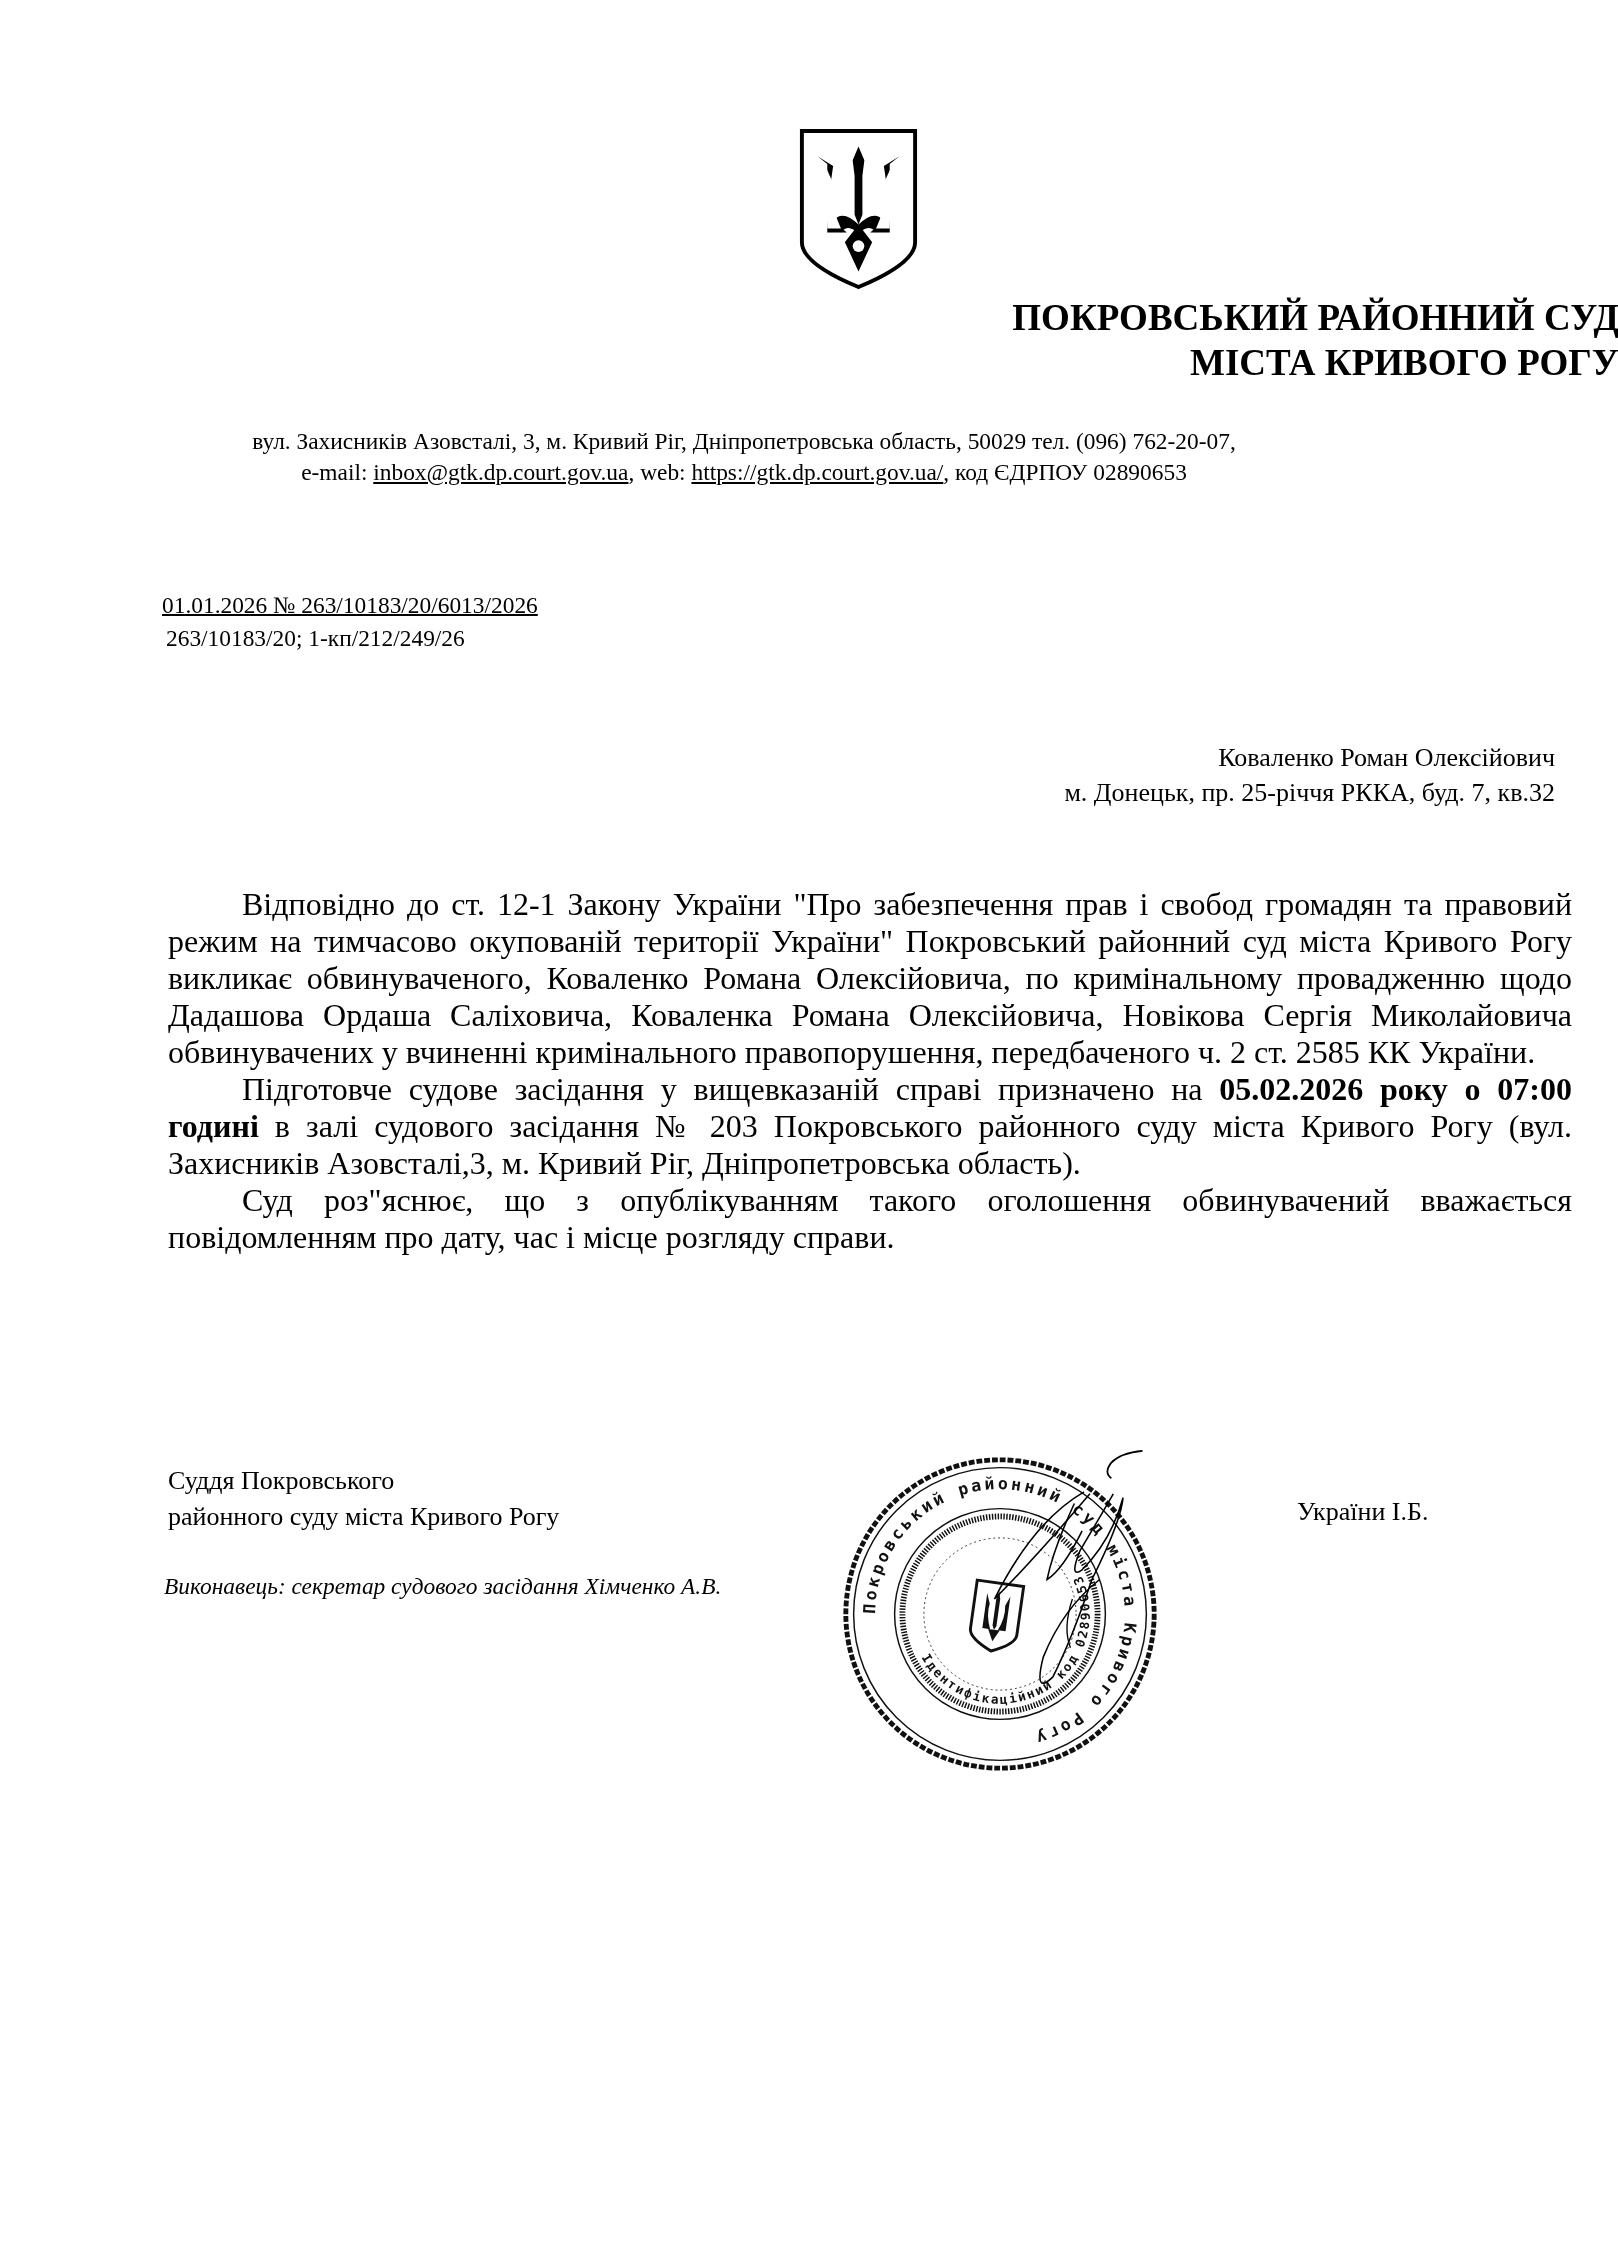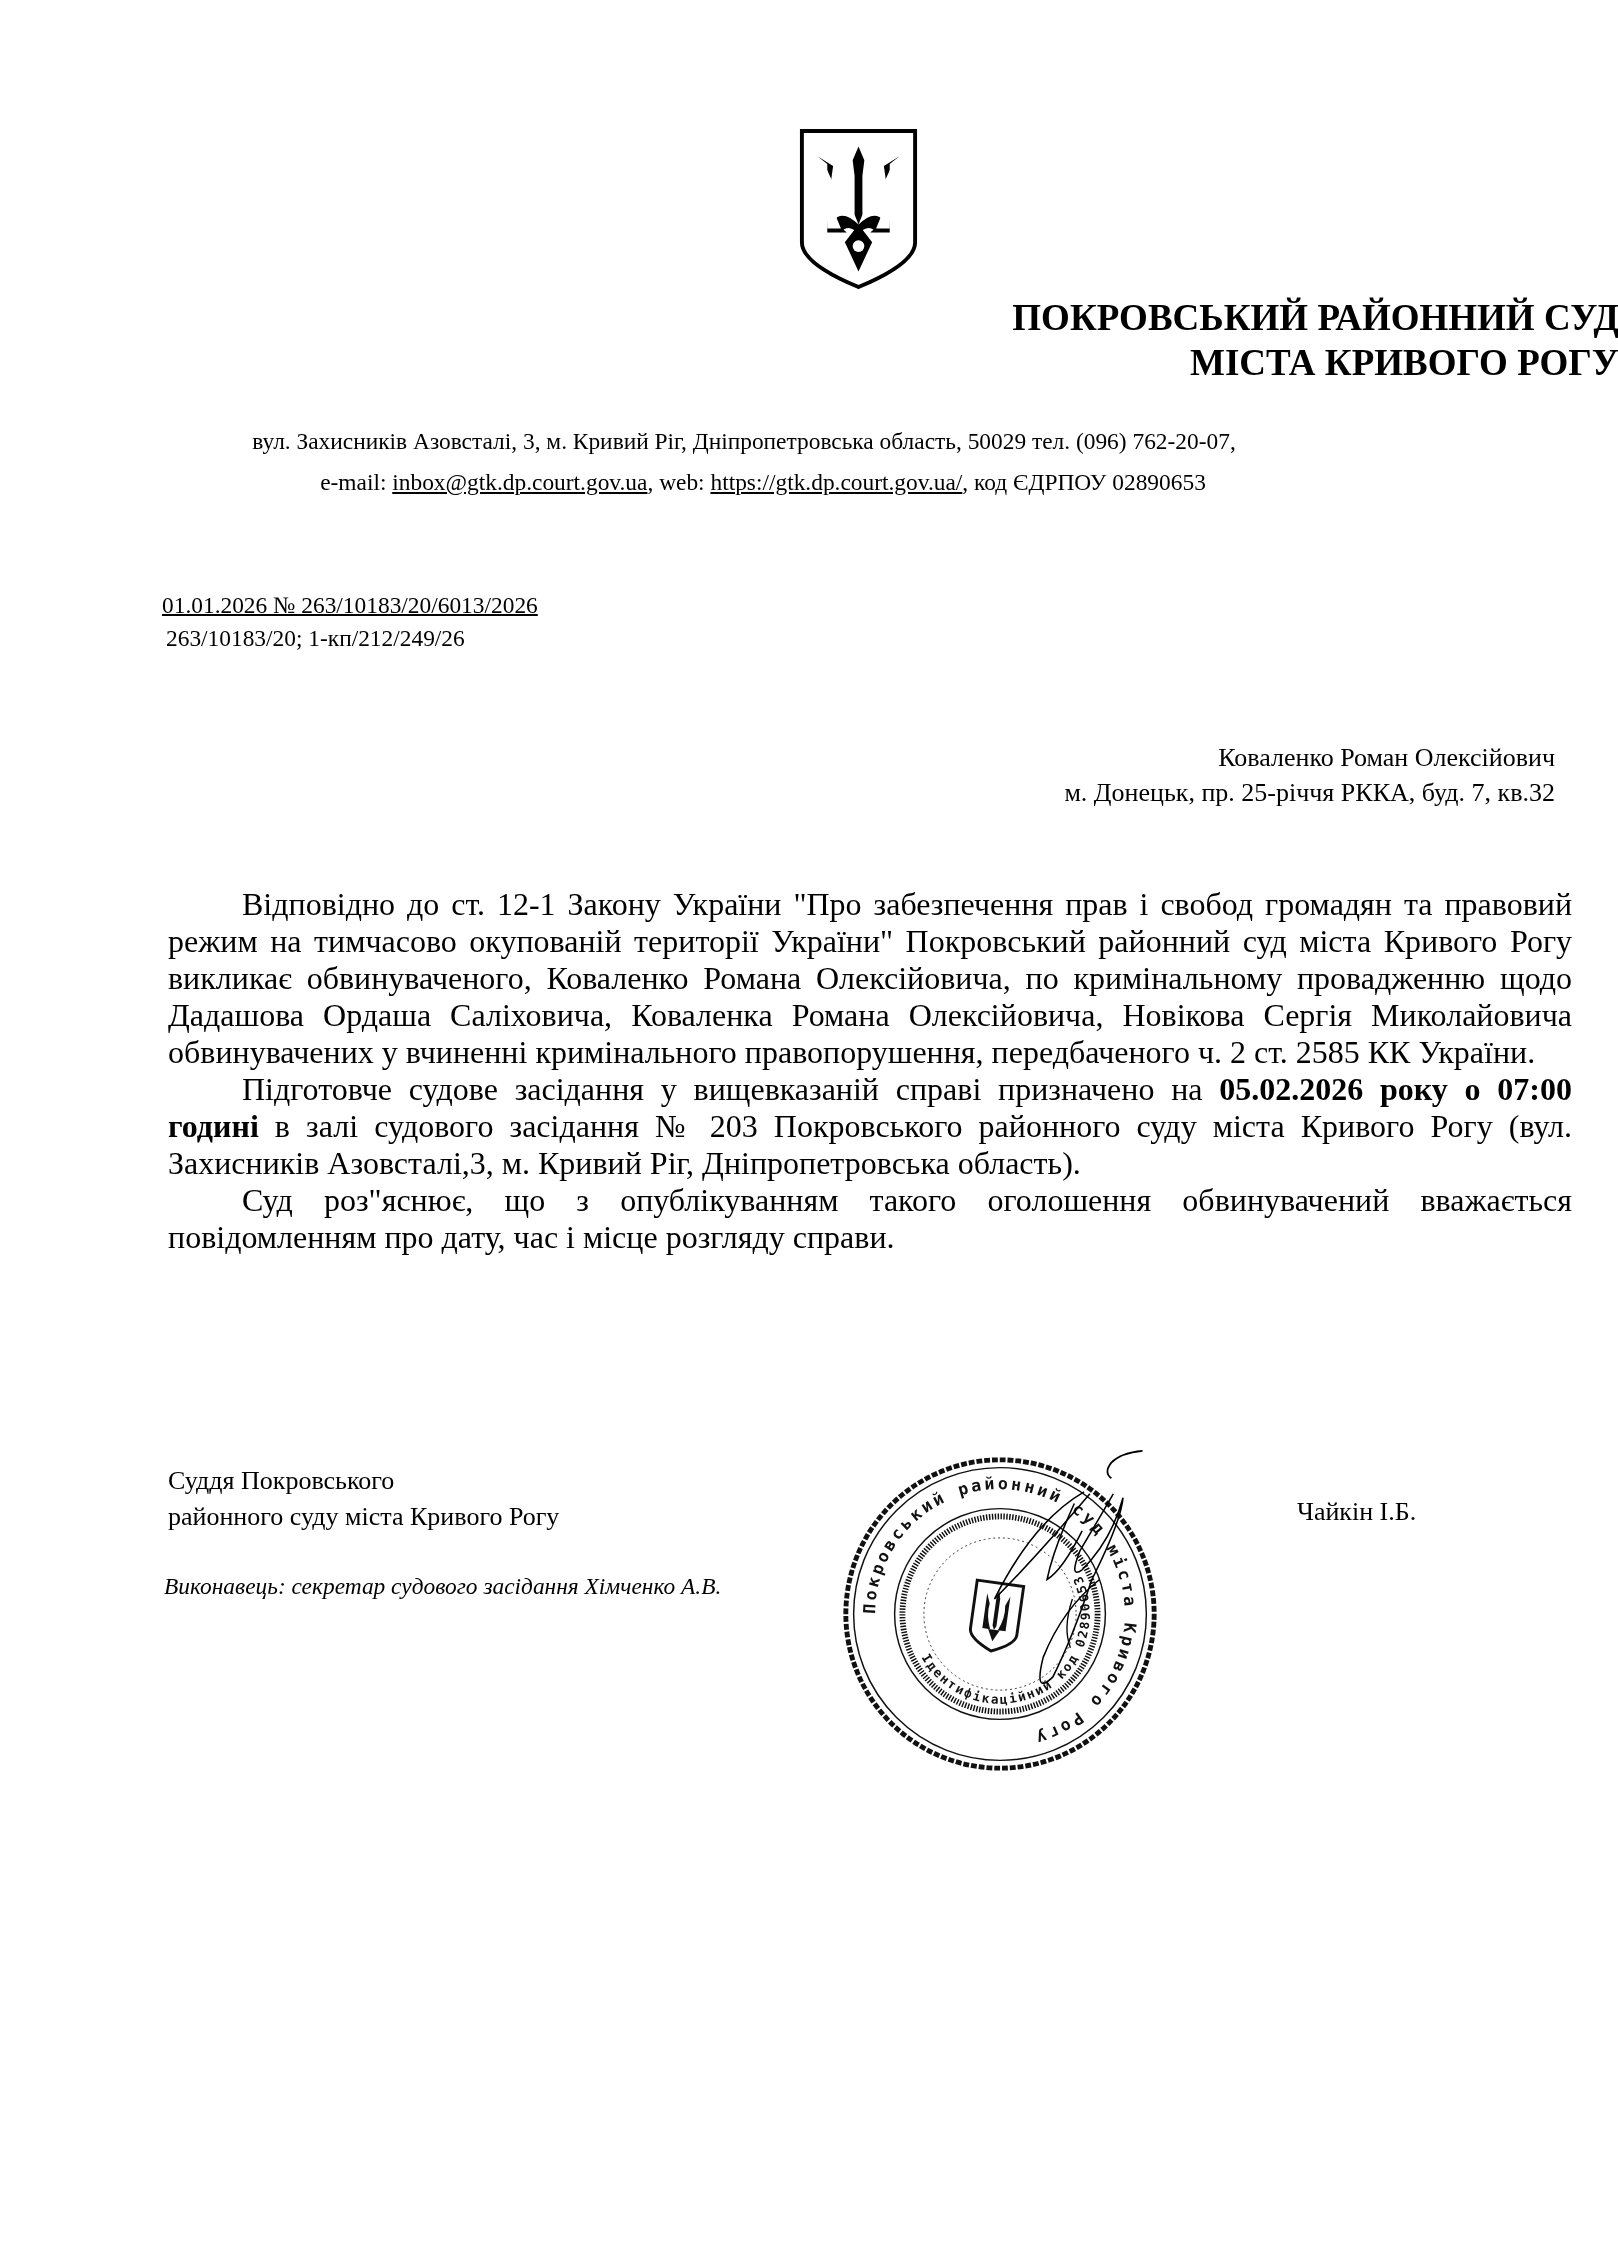--- a/index.html
+++ b/index.html
@@ -15,21 +15,21 @@
     font-weight: bold; font-size: 37px; line-height: 43px;
     letter-spacing: 0px;
   }
   .t1 { top: 296px; }
   .t2 { top: 341px; }
   .addr {
     left: 0; width: 1488px; text-align: center;
     font-size: 23.4px; line-height: 29px;
   }
   .a1 { top: 427px; }
-  .a2 { top: 468px; margin-left: 19px; }
+  .a2 { top: 458px; }
   .addr .u { text-decoration: underline; }
   .ref1 {
     left: 162px; top: 591px; font-size: 23.4px; line-height: 29px;
     text-decoration: underline; text-decoration-thickness: 2px;
   }
   .ref2 { left: 166px; top: 624px; font-size: 23.4px; line-height: 29px; }
   .recip {
     right: 60px; text-align: center; font-size: 26px; line-height: 33px;
   }
   .r1 { top: 741px; right: 64px; }
@@ -82,21 +82,21 @@
 
 <div class="abs body-text">
   <p>Відповідно до ст. 12-1 Закону України "Про забезпечення прав і свобод громадян та правовий режим на тимчасово окупованій території України" Покровський районний суд міста Кривого Рогу викликає обвинуваченого, Коваленко Романа Олексійовича, по кримінальному провадженню щодо Дадашова Ордаша Саліховича, Коваленка Романа Олексійовича, Новікова Сергія Миколайовича обвинувачених у вчиненні кримінального правопорушення, передбаченого ч. 2 ст. 2585 КК України.</p>
   <p><span>Підготовче судове засідання у вищевказаній справі призначено на </span><b>05.02.2026 року о 07:00 годині</b><span> в залі судового засідання № 203 Покровського районного суду міста Кривого Рогу (вул. Захисників Азовсталі,3, м. Кривий Ріг, Дніпропетровська область).</span></p>
   <p>Суд роз"яснює, що з опублікуванням такого оголошення обвинувачений вважається повідомленням про дату, час і місце розгляду справи.</p>
 </div>
 
 <div class="abs sig1">Суддя Покровського</div>
 <div class="abs sig2">районного суду міста Кривого Рогу</div>
 <div class="abs exec">Виконавець: секретар судового засідання Хімченко А.В.</div>
-<div class="abs judge">Чайкін І.Б.</div>
+<div class="abs judge">України І.Б.</div>
 
 <div class="abs seal">
   <svg width="322" height="322" viewBox="0 0 330 330">
     <defs>
       <path id="outerArc" d="M165,165 m-128,0 a128,128 0 1,1 256,0 a128,128 0 1,1 -256,0"></path>
       <path id="innerArc" d="M165,165 m-92,0 a92,92 0 1,0 184,0 a92,92 0 1,0 -184,0"></path>
     </defs>
     <circle cx="165" cy="165" r="158" fill="none" stroke="#111" stroke-width="5" stroke-dasharray="6 2"></circle>
     <circle cx="165" cy="165" r="150" fill="none" stroke="#111" stroke-width="1.5"></circle>
     <circle cx="165" cy="165" r="108" fill="none" stroke="#111" stroke-width="1.5"></circle>

